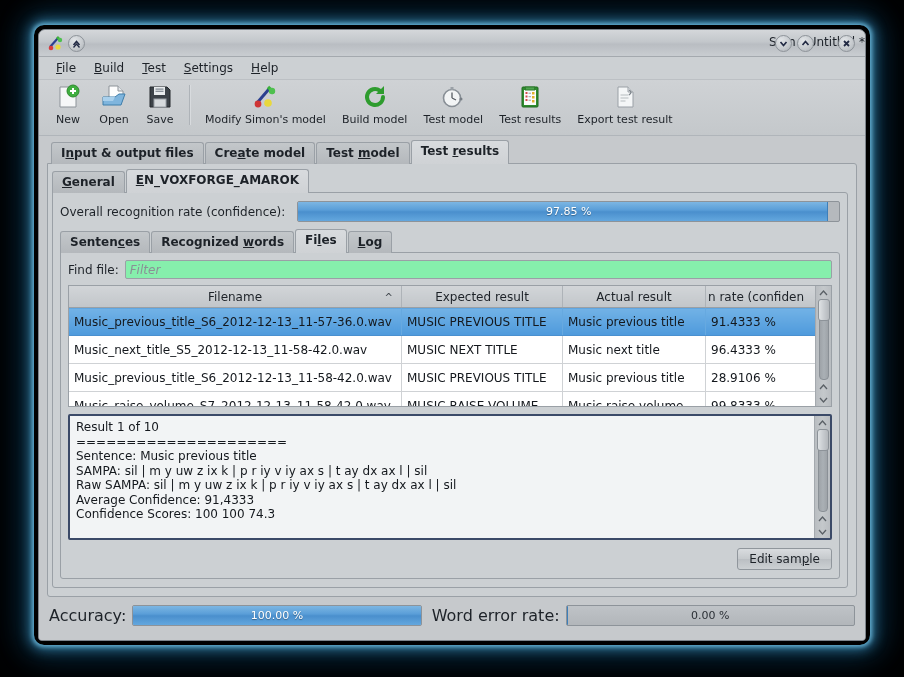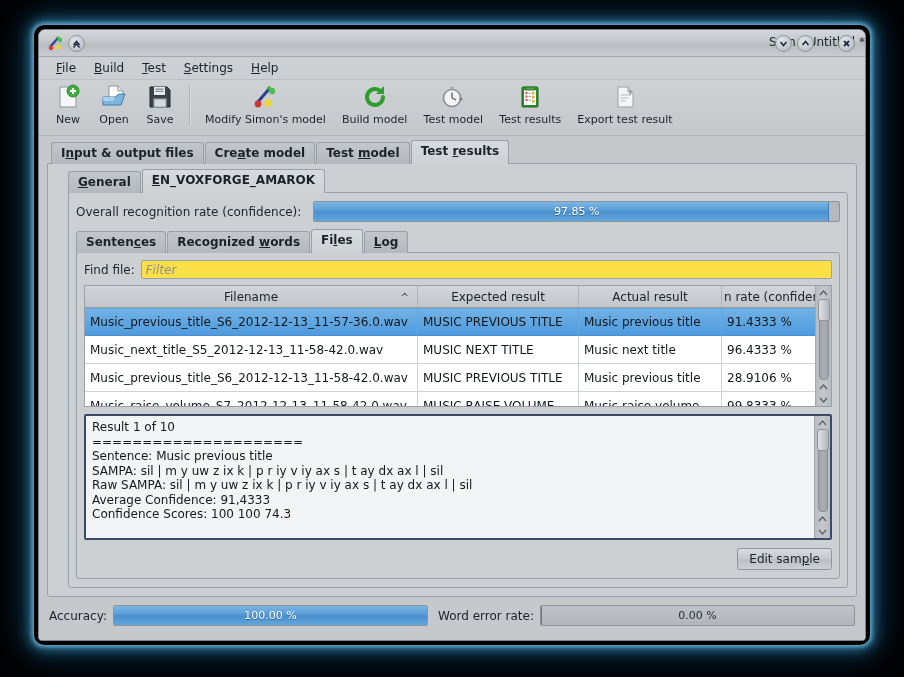--- a/index.html
+++ b/index.html
@@ -162,21 +162,21 @@
     border-color: #9aa0a6;
     padding-bottom: 4px;
     height: 16px;
   }
   .tab u { text-decoration: underline; }
 
   .tabpanel {
     border: 1px solid #9aa0a6;
     background: #ccd0d3;
     margin-top: -1px;
-    padding: 7px 8px 8px 20px;
+    padding: 7px 8px 8px 4px;
     position: relative;
     z-index: 1;
     border-radius: 0 3px 3px 3px;
   }
 
   
   .prog-row { display: flex; align-items: center; }
   .prog-label { font-size: 12px; color: #1d2228; margin-right: 12px; white-space: nowrap; }
   .progress {
     position: relative;
@@ -204,21 +204,21 @@
   }
   .progress.empty .ptext { color: #2b3036; text-shadow: none; }
   .progress.empty { background: linear-gradient(to bottom, #bfc3c7 0%, #b2b6ba 100%); }
 
   
   .find-row { display: flex; align-items: center; margin-bottom: 6px; }
   .find-lbl { font-size: 12px; color: #1d2228; margin-right: 6px; }
   .find-input {
     flex: 1;
     height: 19px;
-    background: #fde047;
+    background: #86efac;
     border: 1px solid #9aa0a6;
     border-radius: 2px;
     font-size: 12px;
     color: #1d2228;
     padding: 0 4px;
     box-sizing: border-box;
     font-family: "DejaVu Sans", "Liberation Sans", sans-serif;
   }
   .find-input::placeholder { color: #8a9096; font-style: italic; opacity: 1; }
 
@@ -354,21 +354,21 @@
   }
   .push-btn u { text-decoration: underline; }
 
   
   #footer {
     display: flex;
     align-items: center;
     margin-top: 8px;
     padding: 0 2px;
   }
-  .foot-lbl { font-size: 12px; color: #1d2228; margin-right: 6px; white-space: nowrap; }
+  .foot-lbl { font-size: 16px; color: #1d2228; margin-right: 6px; white-space: nowrap; }
   .foot-prog { width: 288px; }
   .foot-prog2 { width: 272px; }
   .foot-gap { width: 10px; }
 </style>
 </head>
 <body>
 
 <div id="desktop">
   <div id="glow"></div>
 

